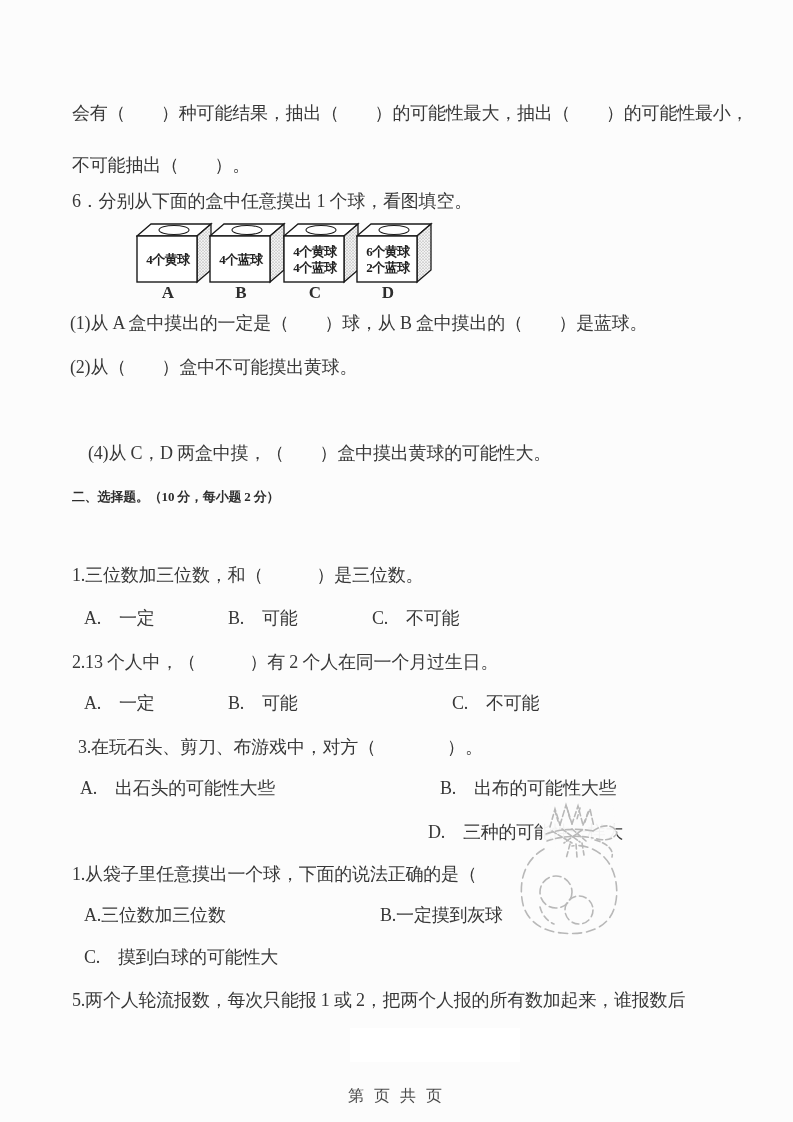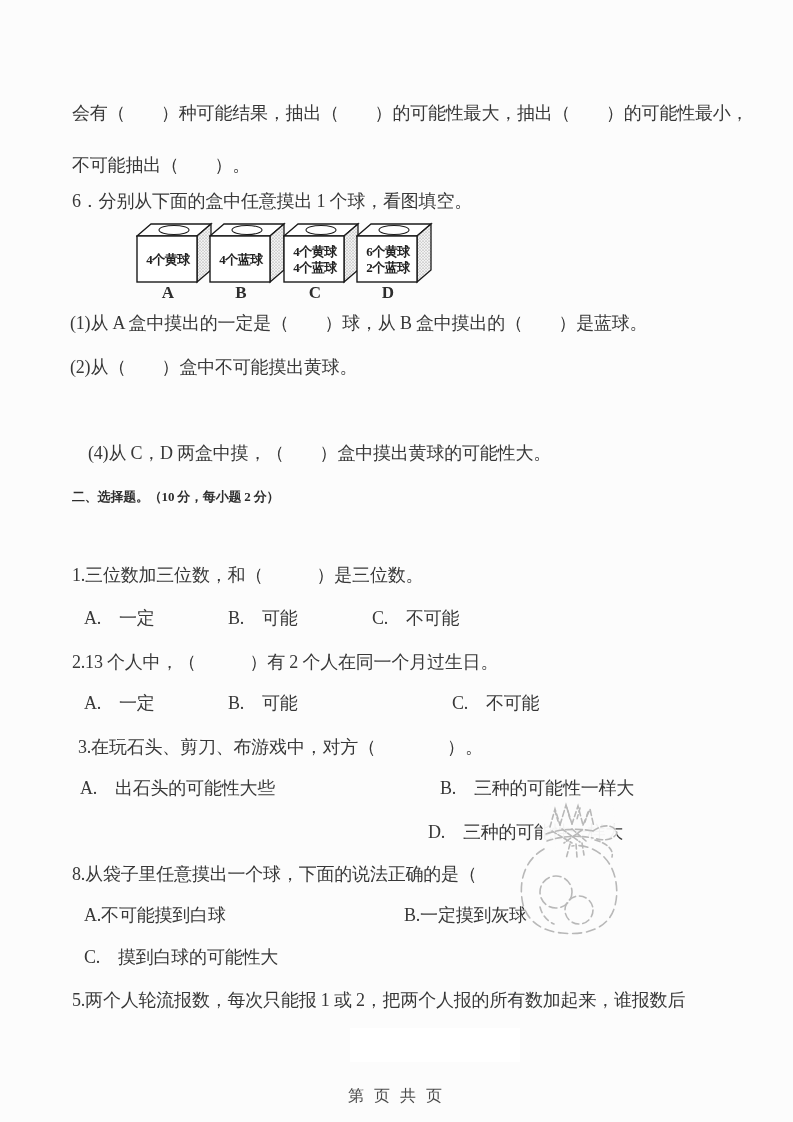--- a/index.html
+++ b/index.html
@@ -128,26 +128,26 @@
   <div class="ln" style="left:228px; top:606px;">B.　可能</div>
   <div class="ln" style="left:372px; top:606px;">C.　不可能</div>
 
   <div class="ln" style="left:72px; top:650px;">2.13 个人中，（　　　）有 2 个人在同一个月过生日。</div>
   <div class="ln" style="left:84px; top:691px;">A.　一定</div>
   <div class="ln" style="left:228px; top:691px;">B.　可能</div>
   <div class="ln" style="left:452px; top:691px;">C.　不可能</div>
 
   <div class="ln" style="left:78px; top:735px;">3.在玩石头、剪刀、布游戏中，对方（　　　　）。</div>
   <div class="ln" style="left:80px; top:776px;">A.　出石头的可能性大些</div>
-  <div class="ln" style="left:440px; top:776px;">B.　三种的可能性一样大</div>
+  <div class="ln" style="left:440px; top:776px;">B.　出布的可能性大些</div>
   <div class="ln" style="left:428px; top:820px;">D.　三种的可能性一样大</div>
 
-  <div class="ln" style="left:72px; top:862px;">8.从袋子里任意摸出一个球，下面的说法正确的是（</div>
-  <div class="ln" style="left:84px; top:903px;">A.不可能摸到白球</div>
-  <div class="ln" style="left:404px; top:903px;">B.一定摸到灰球</div>
+  <div class="ln" style="left:72px; top:862px;">1.从袋子里任意摸出一个球，下面的说法正确的是（</div>
+  <div class="ln" style="left:84px; top:903px;">A.三位数加三位数</div>
+  <div class="ln" style="left:380px; top:903px;">B.一定摸到灰球</div>
   <div class="ln" style="left:84px; top:945px;">C.　摸到白球的可能性大</div>
 
   <div class="bag">
     <svg width="120" height="142" viewBox="0 0 120 142">
 
       <polygon points="28,8 98,2 104,52 30,52" fill="#fcfcfc" fill-opacity="0.95" stroke="none"></polygon>
       <path d="M30,52 C12,62 5,82 8,102 C10,120 24,134 48,136 C74,139 94,130 100,112 C106,94 102,72 90,60 C80,50 66,46 54,49 Z" fill="#fcfcfc" fill-opacity="0.96" stroke="none"></path>
       <g fill="none" stroke="#b8b8b8" stroke-width="1.6" stroke-linecap="round">
 
         <path d="M36,30 L41,12 L46,28" stroke-dasharray="5 3"></path>

